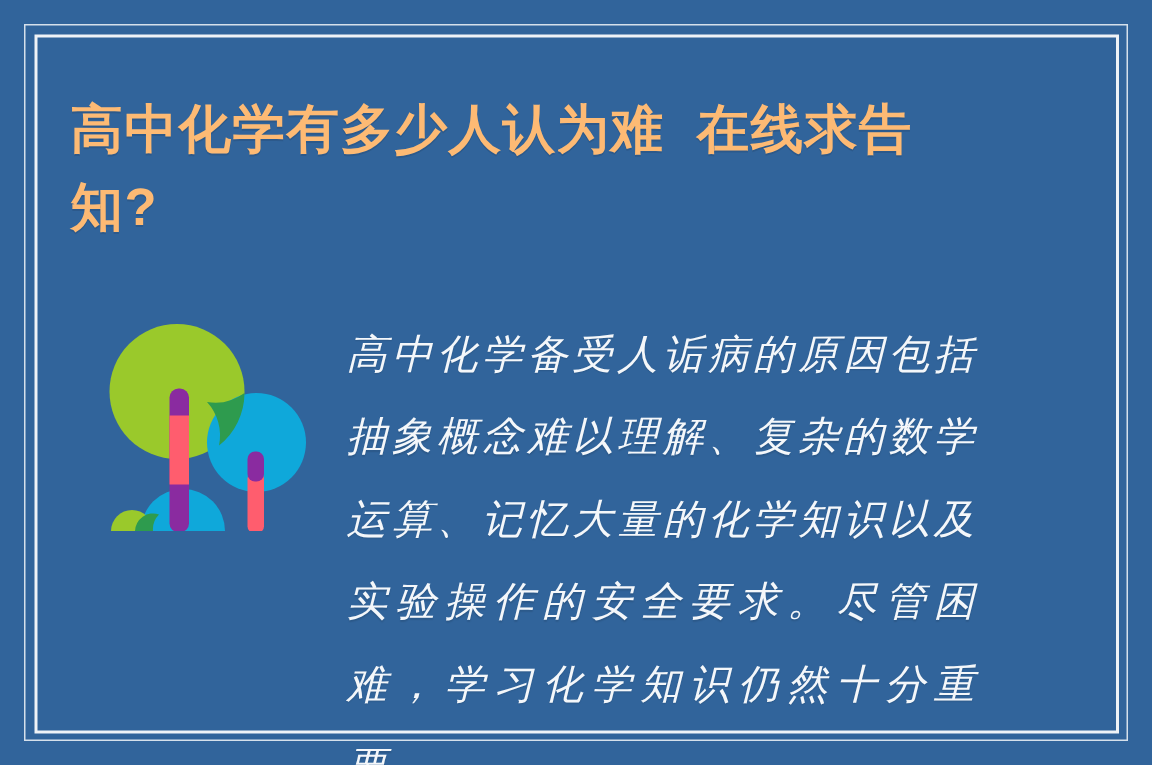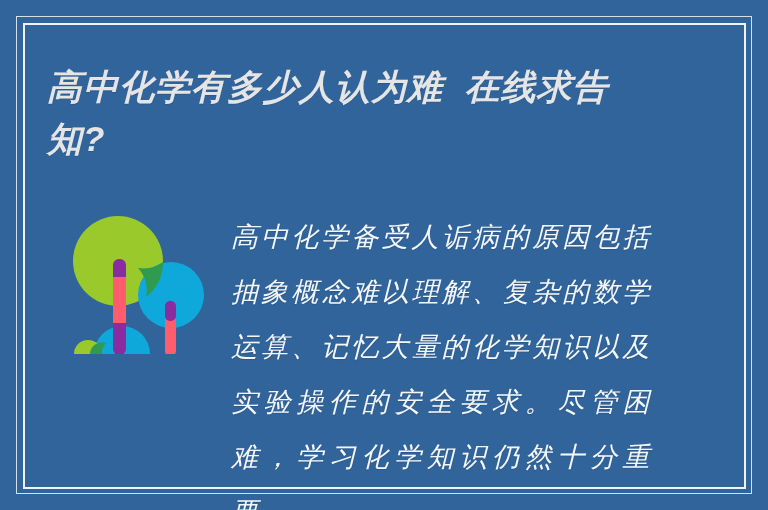--- a/index.html
+++ b/index.html
@@ -42,25 +42,24 @@
     box-sizing: border-box;
     pointer-events: none;
   }
 
   
   #title {
     position: absolute;
     left: 47px;
     top: 61px;
     width: 600px;
-    color: #e5e5e5;
+    color: #fdba74;
     font-family: "Liberation Sans", sans-serif;
     font-size: 35px;
     font-weight: bold;
-    font-style: italic;
     letter-spacing: 1px;
     line-height: 52px;
     white-space: pre-wrap;
     text-shadow: 0 1px 0 rgba(0,0,0,0.10);
   }
 
   
   #illus {
     position: absolute;
     left: 66px;

